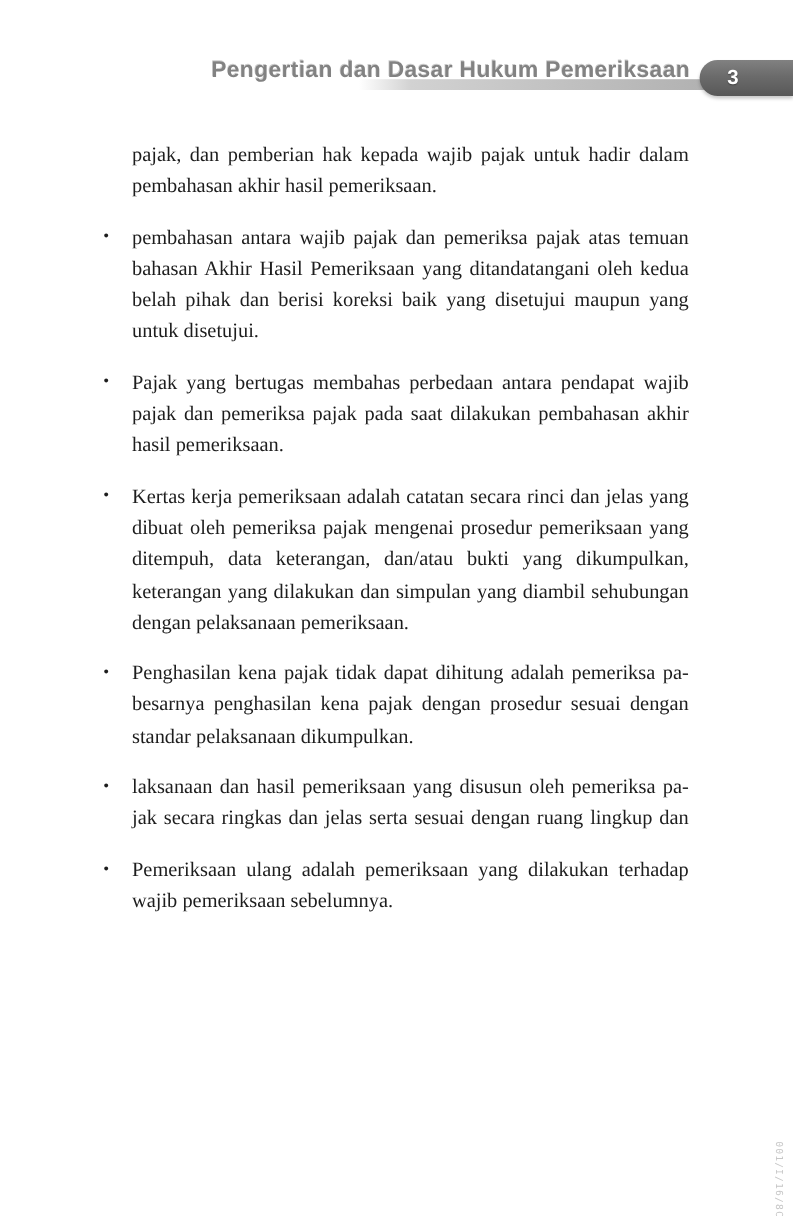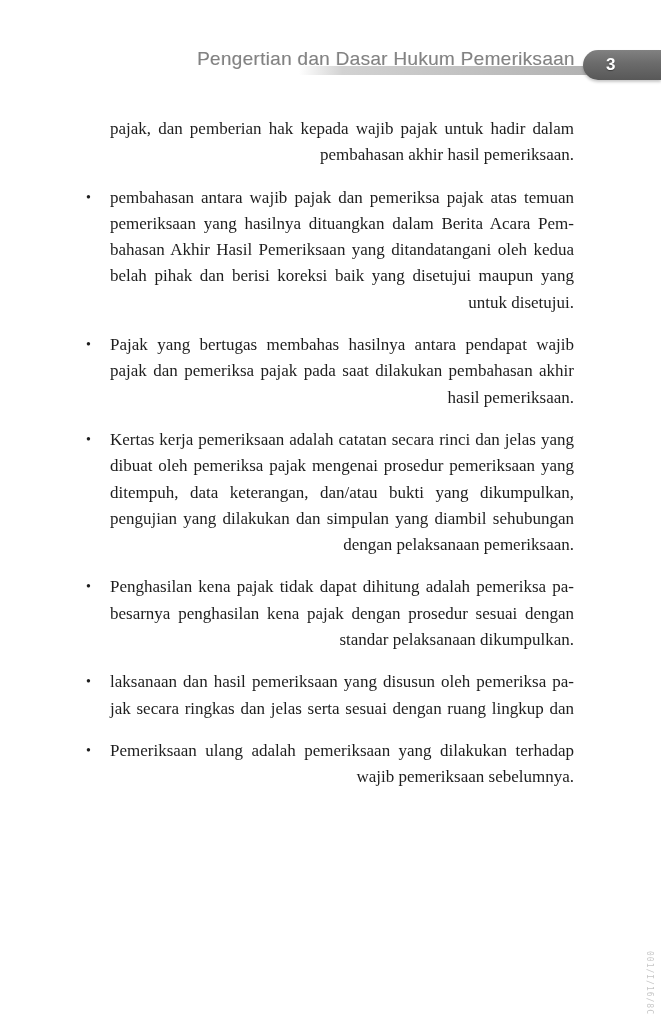--- a/index.html
+++ b/index.html
@@ -20,21 +20,21 @@
   .header-rule {
     position: absolute;
     top: 66px; left: 299px; right: 0;
     height: 9px;
     background: linear-gradient(to right, rgba(200,200,200,0) 0%, #d2d2d2 12%, #bdbdbd 55%, #a8a8a8 100%);
   }
   .header-title {
     position: absolute;
     top: 48px; right: 86px;
     font-family: "Liberation Sans", sans-serif;
-    font-weight: normal;
+    font-weight: bold;
     font-size: 19px;
     letter-spacing: 0.3px;
     color: #828282;
     text-shadow: 0.5px 0.5px 0 rgba(255,255,255,0.9), -0.5px -0.5px 0 rgba(110,110,110,0.35);
     white-space: nowrap;
   }
   .page-badge {
     position: absolute;
     top: 50px; left: 583px;
     width: 78px; height: 30px;
@@ -63,21 +63,21 @@
     color: #1d1d1d;
   }
   .para { margin: 16px 0 15px 0; position: relative; }
   .line {
     display: block;
     text-align: justify;
     text-align-last: justify;
     white-space: normal;
   }
   .line.last {
-    text-align: right;
+    text-align: left;
     text-align-last: auto;
   }
   .marker {
     position: absolute;
     left: -24px; top: 0;
     font-size: 14px;
     line-height: 26.3px;
     color: #1d1d1d;
   }
   .italic { font-style: italic; }
@@ -107,39 +107,38 @@
   <main class="text-block">
 
     <p class="para">
       <span class="line">pajak, dan pemberian hak kepada wajib pajak untuk hadir dalam</span>
       <span class="line last">pembahasan akhir hasil pemeriksaan.</span>
     </p>
 
     <p class="para">
       <span class="marker">•</span>
       <span class="line">pembahasan antara wajib pajak dan pemeriksa pajak atas temuan</span>
-      <span class="line">pemeriksaan yang hasilnya dituangkan dalam Berita Acara Pem-</span>
       <span class="line">bahasan Akhir Hasil Pemeriksaan yang ditandatangani oleh kedua</span>
       <span class="line">belah pihak dan berisi koreksi baik yang disetujui maupun yang</span>
       <span class="line last">untuk disetujui.</span>
     </p>
 
     <p class="para">
       <span class="marker">•</span>
-      <span class="line">Pajak yang bertugas membahas hasilnya antara pendapat wajib</span>
+      <span class="line">Pajak yang bertugas membahas perbedaan antara pendapat wajib</span>
       <span class="line">pajak dan pemeriksa pajak pada saat dilakukan pembahasan akhir</span>
       <span class="line last">hasil pemeriksaan.</span>
     </p>
 
     <p class="para">
       <span class="marker">•</span>
       <span class="line">Kertas kerja pemeriksaan adalah catatan secara rinci dan jelas yang</span>
       <span class="line">dibuat oleh pemeriksa pajak mengenai prosedur pemeriksaan yang</span>
       <span class="line">ditempuh, data keterangan, dan/atau bukti yang dikumpulkan,</span>
-      <span class="line">pengujian yang dilakukan dan simpulan yang diambil sehubungan</span>
+      <span class="line">keterangan yang dilakukan dan simpulan yang diambil sehubungan</span>
       <span class="line last">dengan pelaksanaan pemeriksaan.</span>
     </p>
 
     <p class="para">
       <span class="marker">•</span>
       <span class="line">Penghasilan kena pajak tidak dapat dihitung adalah pemeriksa pa-</span>
       <span class="line">besarnya penghasilan kena pajak dengan prosedur sesuai dengan</span>
       <span class="line last">standar pelaksanaan dikumpulkan.</span>
     </p>
 

